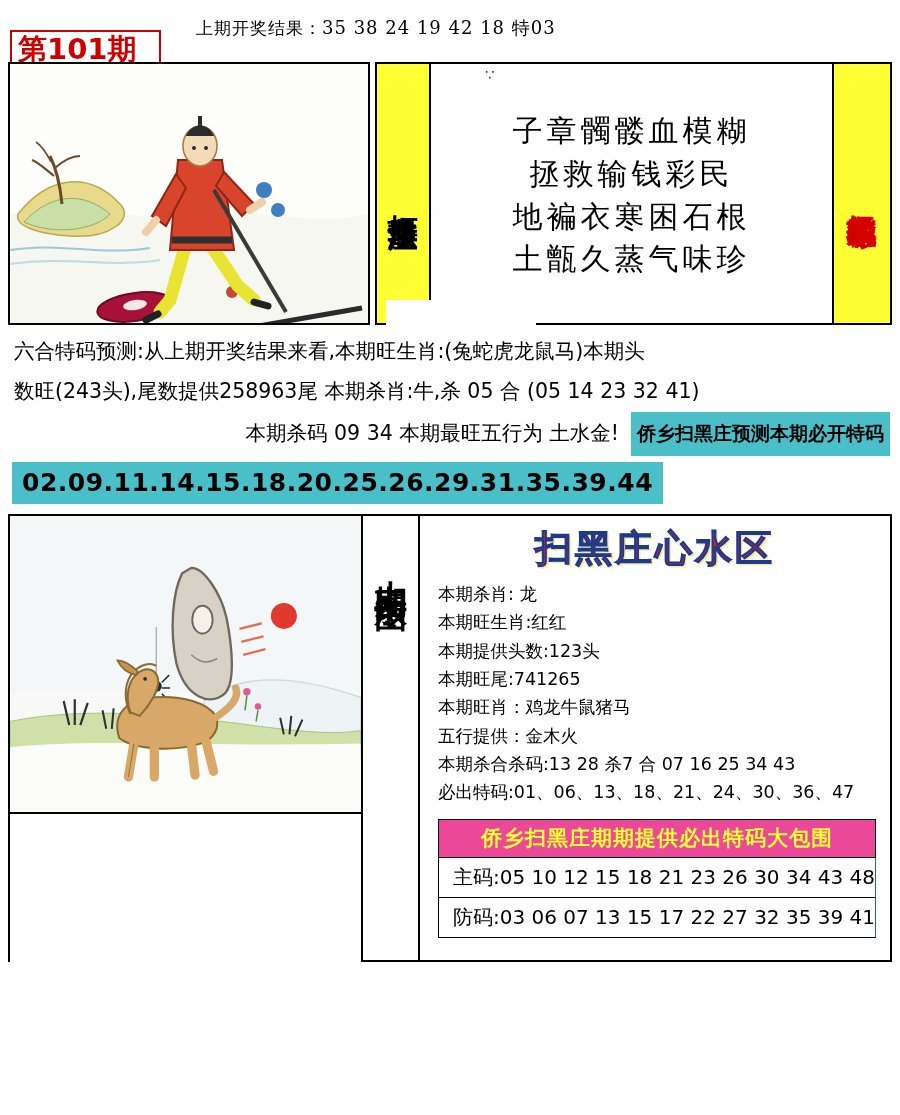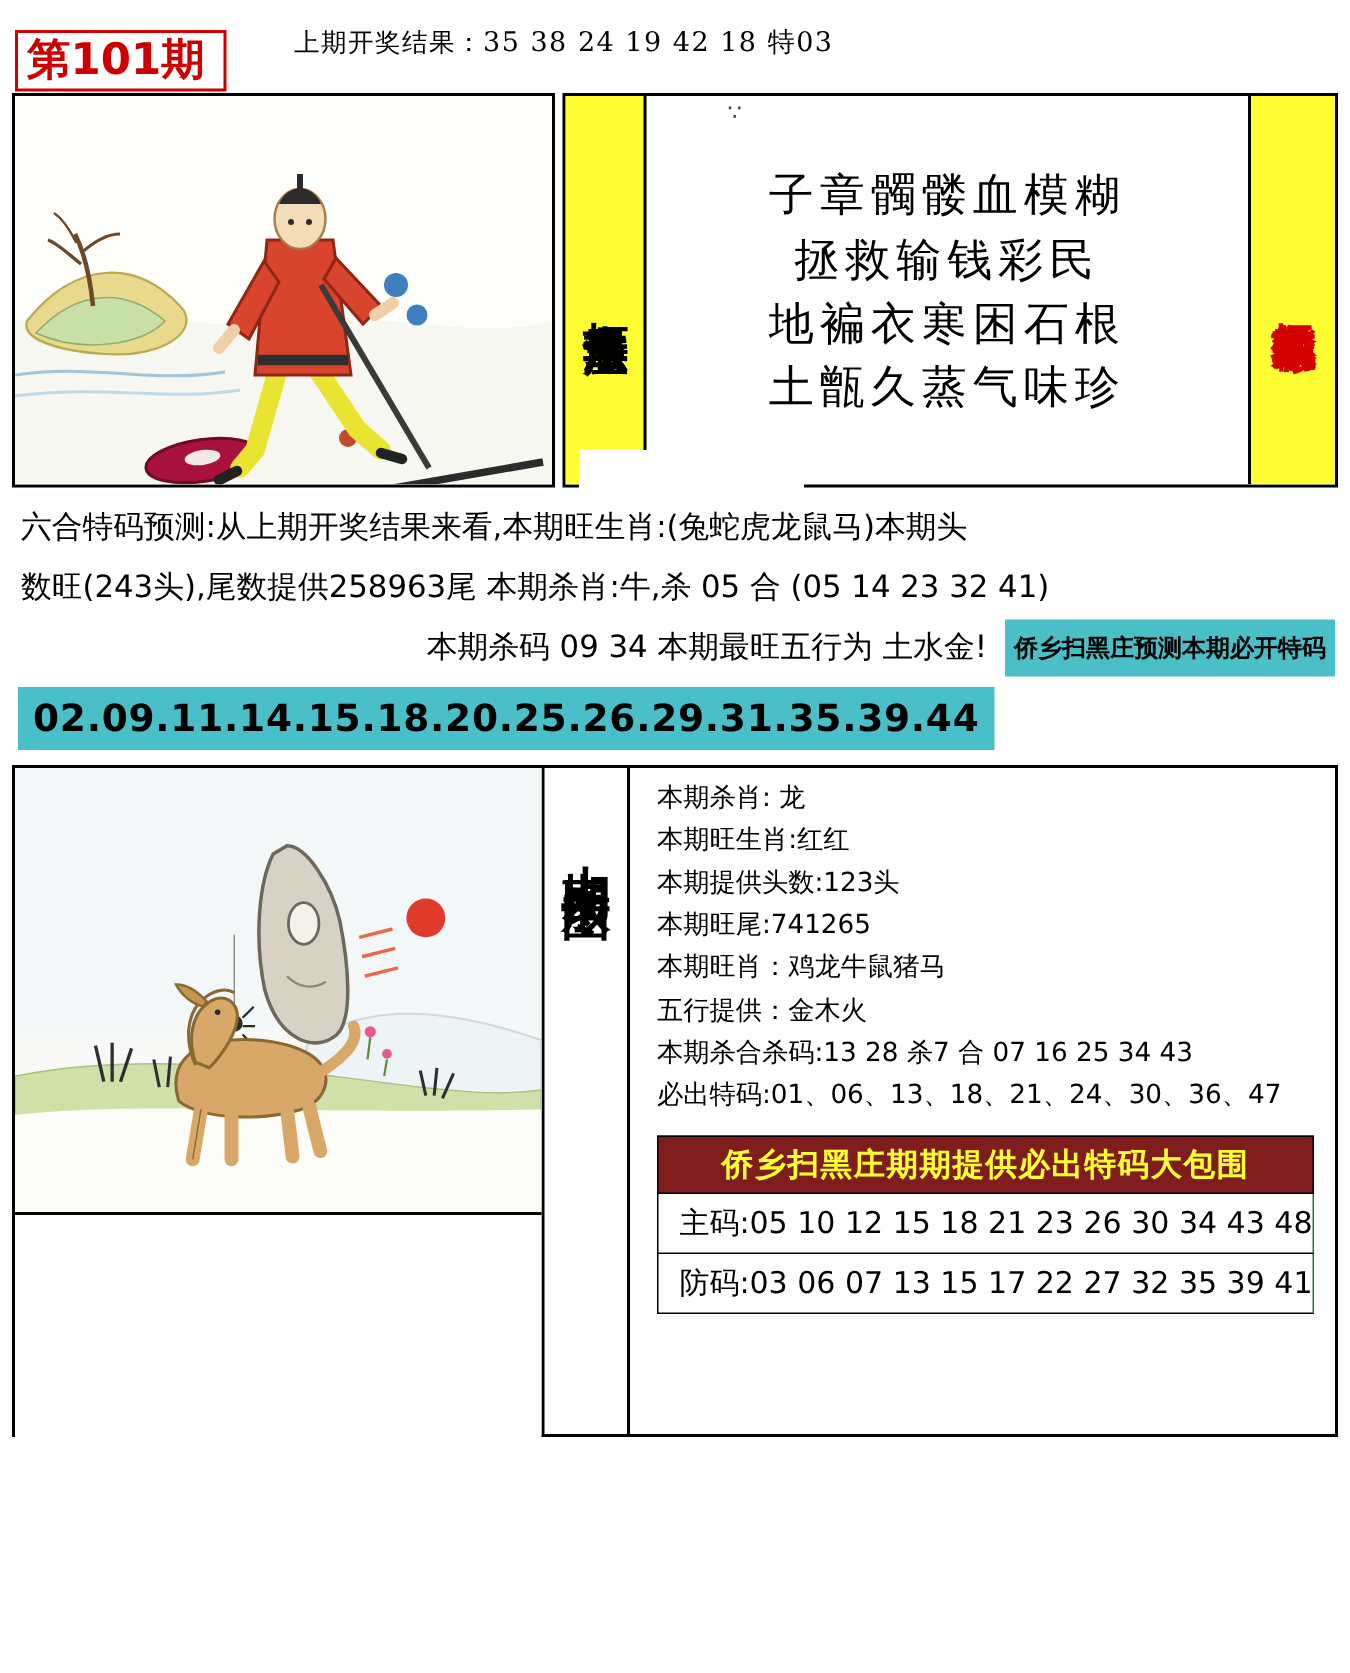--- a/index.html
+++ b/index.html
@@ -23,27 +23,27 @@
   }
 
   
   .header {
     position: relative;
     height: 62px;
   }
   .issue-badge {
     position: absolute;
     left: 10px;
-    top: 20px;
+    top: 30px;
     border: 2px solid #cc0000;
     color: #cc0000;
     font-weight: bold;
     font-size: 29px;
     line-height: 1;
-    padding: 3px 12px 5px 6px;
+    padding: 3px 22px 5px 6px;
     font-family: "DejaVu Sans", sans-serif;
     letter-spacing: 0px;
   }
   .last-result {
     position: absolute;
     left: 196px;
     top: 16px;
     font-size: 18px;
     font-family: "DejaVu Serif", serif;
     color: #000;
@@ -151,21 +151,21 @@
   }
   .pred-line.row3 {
     display: flex;
     align-items: center;
     justify-content: flex-end;
   }
   .teal-tag {
     background: #4bbfc8;
     color: #000;
     font-weight: bold;
-    font-size: 16px;
+    font-size: 19px;
     padding: 3px 6px 4px 6px;
     margin-left: 12px;
     font-family: "DejaVu Sans", sans-serif;
     white-space: nowrap;
   }
   .teal-numbers {
     margin: 6px 10px 0 12px;
     background: #4bbfc8;
     display: inline-block;
     color: #000;
@@ -238,21 +238,21 @@
     margin: 6px 0 12px 18px;
     font-size: 17.5px;
     font-family: "DejaVu Sans", sans-serif;
     line-height: 1.62;
   }
   .info-list div {
     white-space: nowrap;
   }
   .orange-banner {
     margin: 8px 14px 0 18px;
-    background: #7f1d1d;
+    background: #ec4899;
     color: #ffff33;
     font-weight: bold;
     font-size: 21px;
     text-align: center;
     padding: 4px 0 5px 0;
     border: 1px solid #000;
     font-family: "DejaVu Sans", sans-serif;
     letter-spacing: 1px;
   }
   .code-row {
@@ -423,20 +423,21 @@
         </svg>
       </div>
       <div class="bottom-left-blank"></div>
     </div>
 
     <div class="vert-band">
       <div class="vert-text">上期回放图</div>
     </div>
 
     <div class="bottom-right">
+      <div class="title-sweep">扫黑庄心水区</div>
       <div class="info-list">
         <div>本期杀肖: 龙</div>
         <div>本期旺生肖:红红</div>
         <div>本期提供头数:123头</div>
         <div>本期旺尾:741265</div>
         <div>本期旺肖：鸡龙牛鼠猪马</div>
         <div>五行提供：金木火</div>
         <div>本期杀合杀码:13 28 杀7 合 07 16 25 34 43</div>
         <div>必出特码:01、06、13、18、21、24、30、36、47</div>
       </div>

